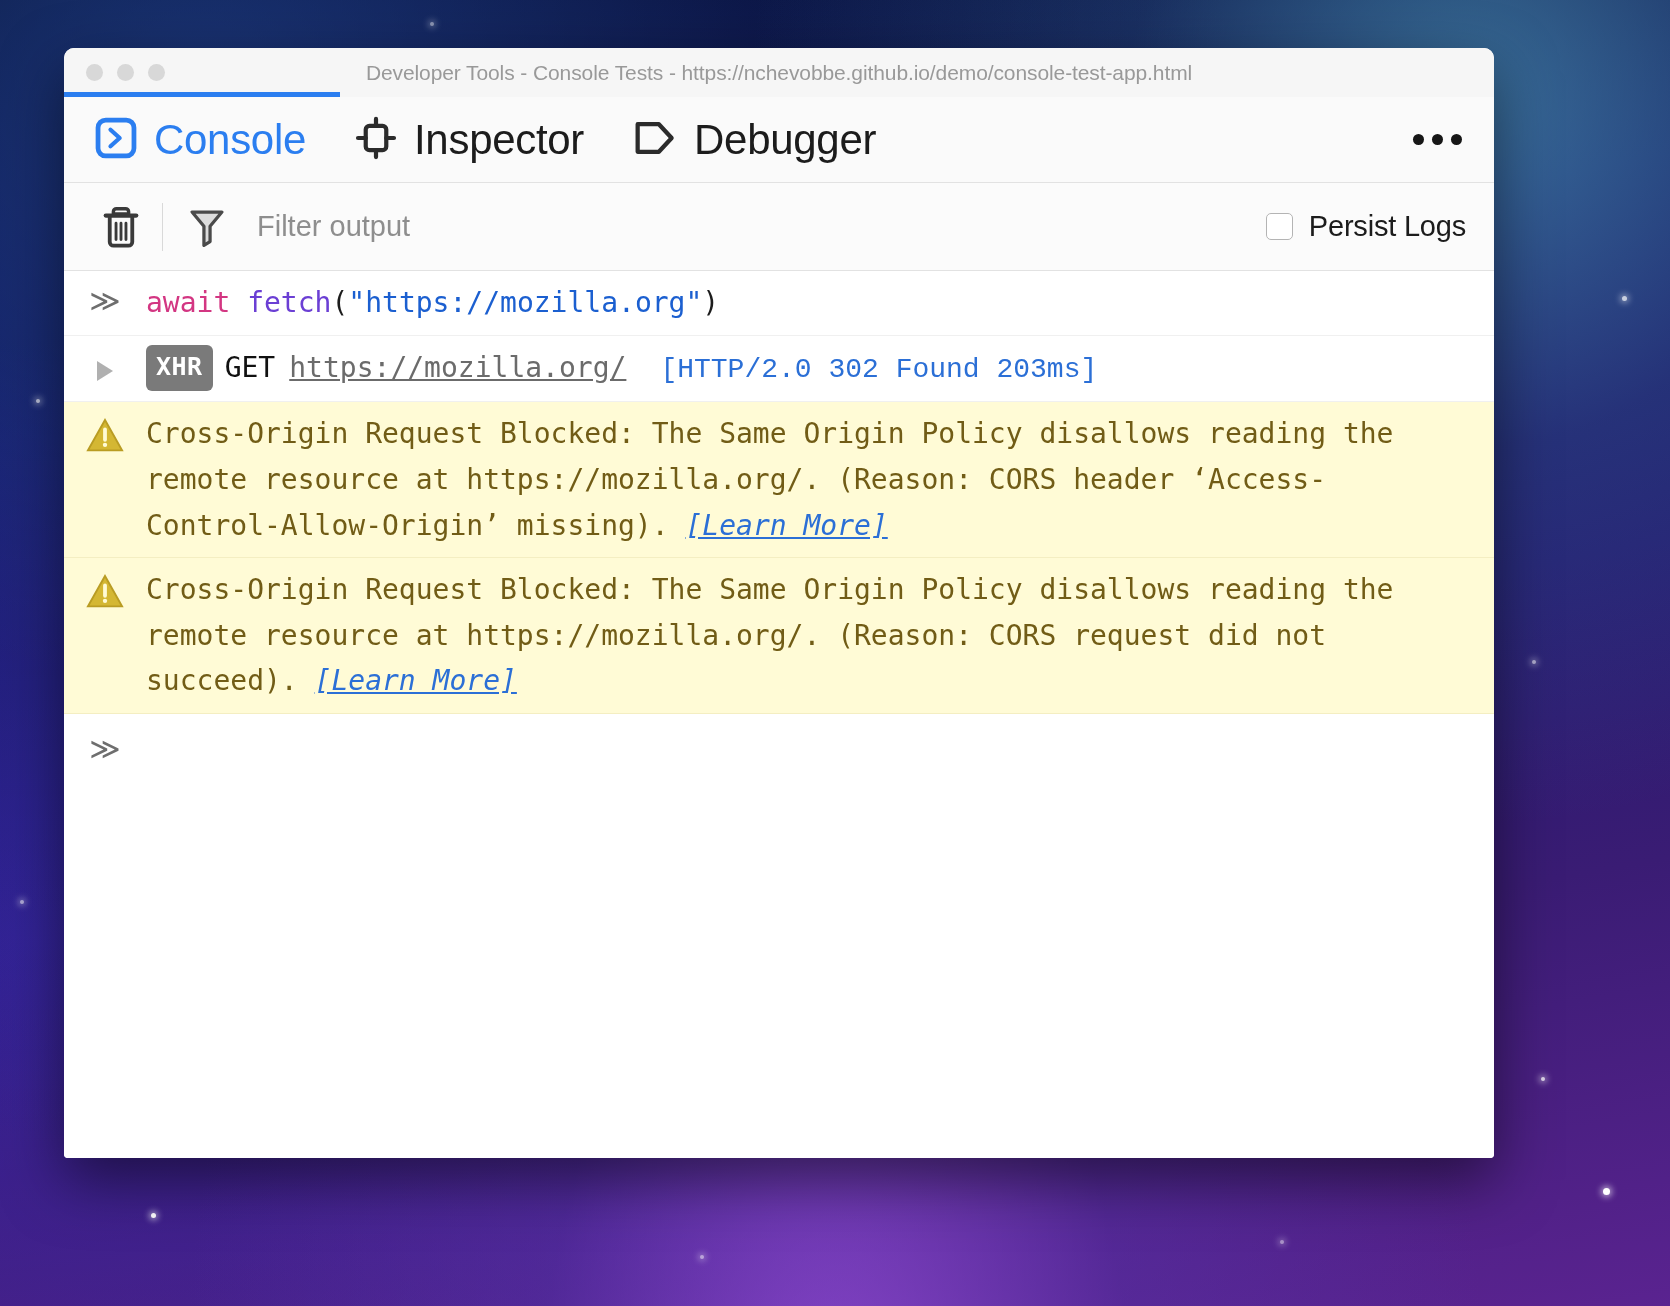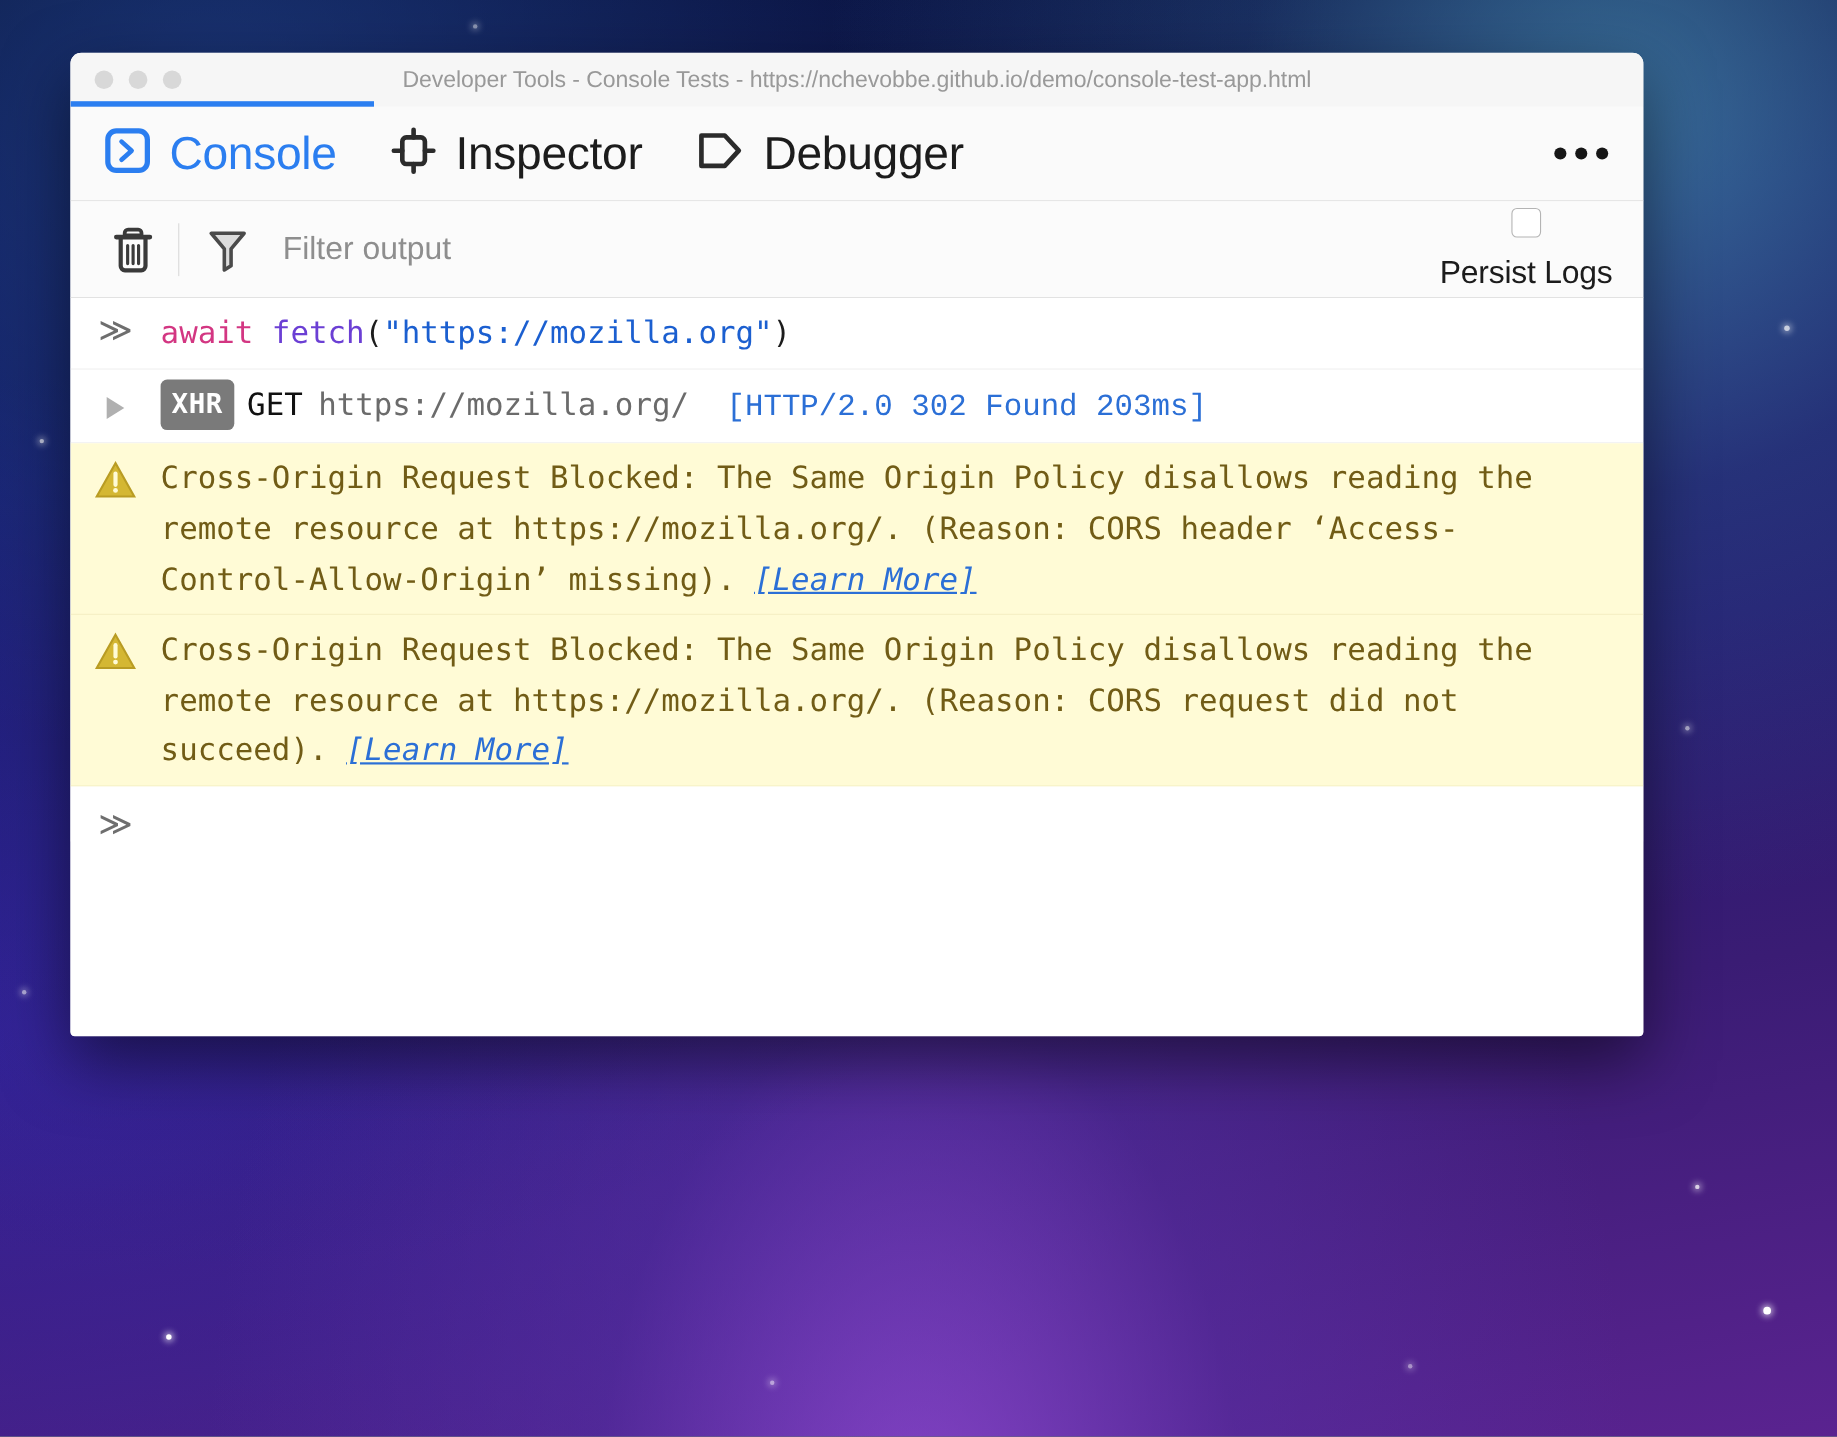--- a/index.html
+++ b/index.html
@@ -33,21 +33,21 @@
     border-radius: 50%;
     box-shadow: 0 0 6px 2px rgba(255,255,255,0.6);
   }
 
   
   #devtools-window {
     position: absolute;
     left: 64px;
     top: 48px;
     width: 1430px;
-    height: 894px;
+    height: 1110px;
     background: #ffffff;
     border-radius: 10px 10px 4px 4px;
     box-shadow: 0 22px 60px rgba(0,0,0,0.5);
     overflow: hidden;
     display: flex;
     flex-direction: column;
   }
 
   
   #titlebar {
@@ -149,21 +149,20 @@
     color: #a16207;
     margin-left: 24px;
     padding: 0;
   }
   #filter-input::placeholder { color: #8e8e8e; }
   #persist-logs-control {
     display: flex;
     align-items: center;
     gap: 16px;
     padding-right: 2px;
-    flex-direction: column;
   }
   #persist-logs-checkbox {
     width: 27px; height: 27px;
     border: 1.6px solid #b4b4b4;
     border-radius: 5px;
     background: #ffffff;
   }
   #persist-logs-label {
     font-size: 29px;
     color: #1c1c1c;
@@ -219,21 +218,21 @@
     background: #7a7a7a;
     color: #ffffff;
     border-radius: 6px;
     padding: 2px 10px 4px;
     font-size: 25px;
     font-weight: bold;
     letter-spacing: 0.5px;
     vertical-align: 2px;
   }
   .net-method { color: #111111; }
-  .net-url { color: #6b6b6b; }
+  .net-url { color: #6b6b6b; text-decoration: underline; }
   .net-status { color: #2b6fd6; }
 
   
   .row-warning {
     background: #fffbd6;
     border-bottom: 1px solid #f4eec2;
     color: #715c16;
   }
   .warn-icon-wrap { padding-top: 6px; }
 

